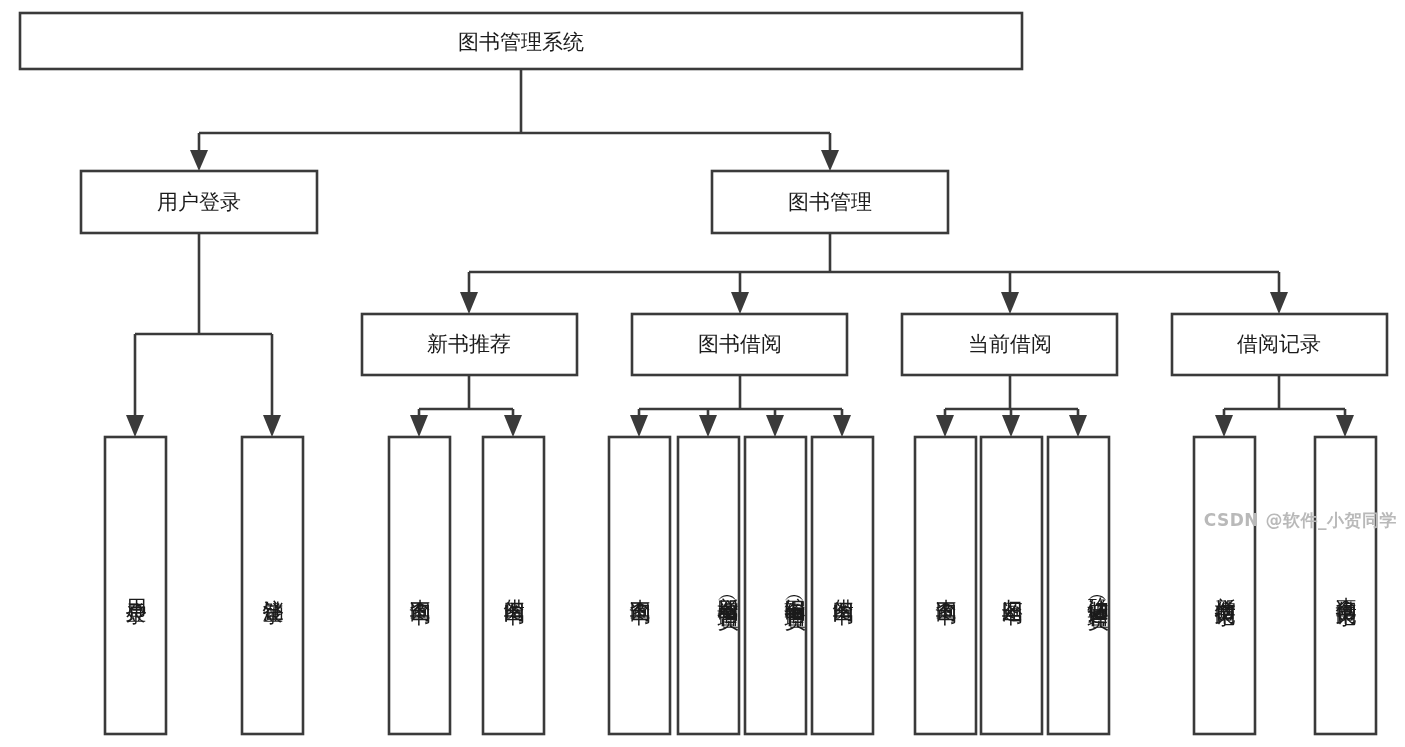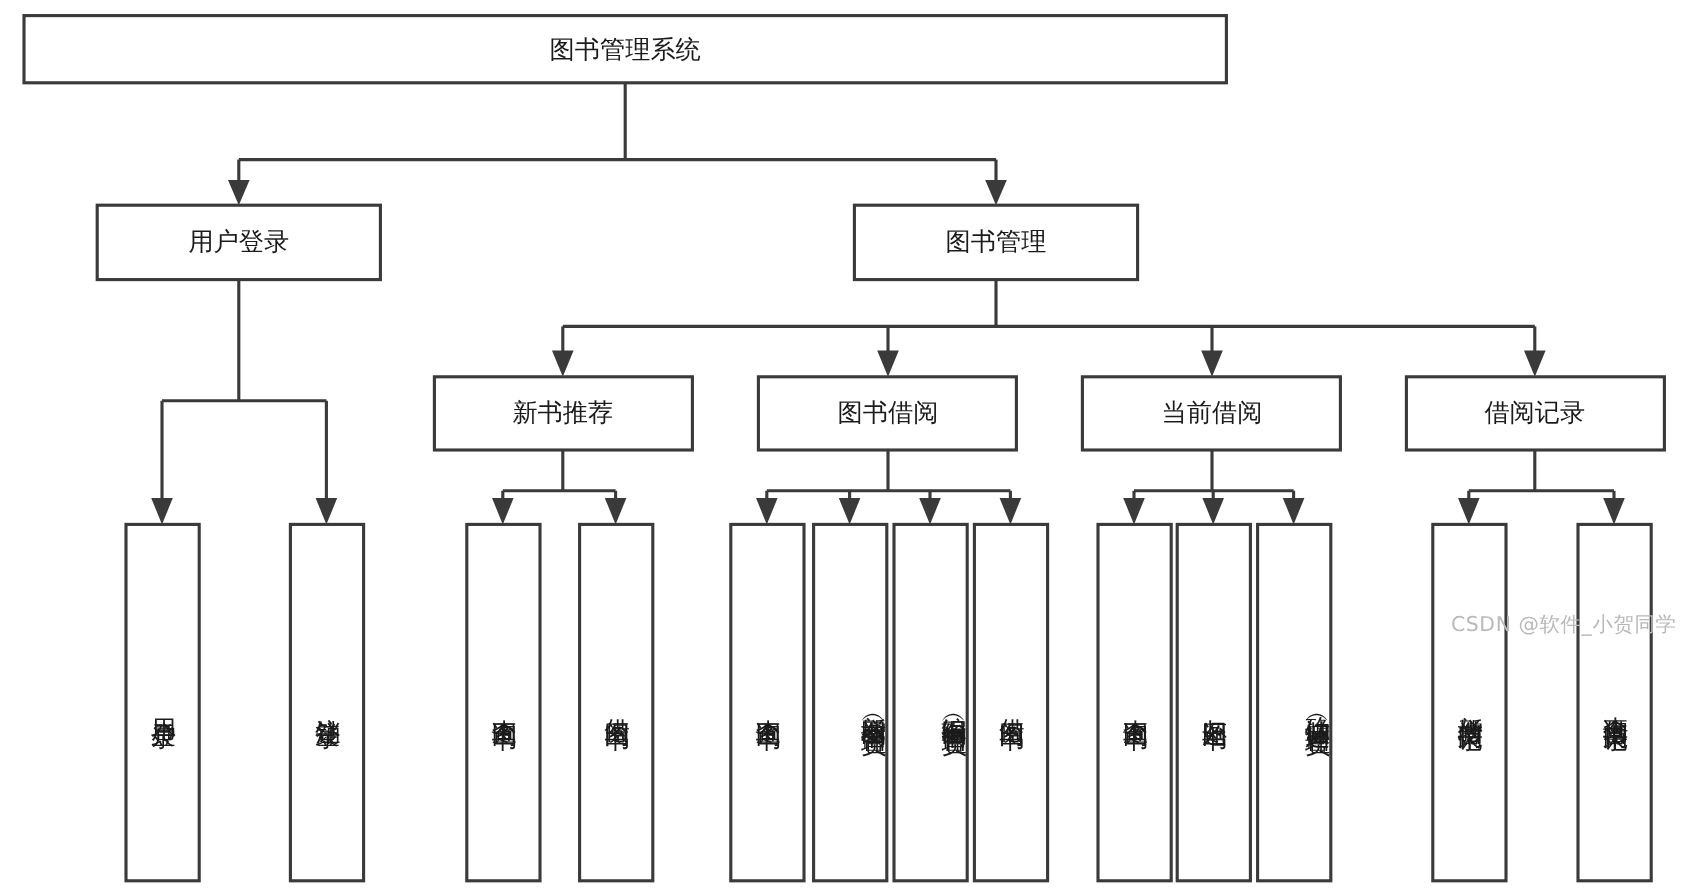--- a/index.html
+++ b/index.html
@@ -63,20 +63,21 @@
   }
   #watermark {
     position: absolute;
     right: 8px;
     bottom: 4px;
     font-family: "DejaVu Sans", "Liberation Sans", sans-serif;
     font-size: 17px;
     color: #b9b9b9;
     letter-spacing: 0.5px;
     white-space: nowrap;
+    font-weight: bold;
   }
 </style>
 </head>
 <body>
 
 <div id="diagram-root">
 
   <svg id="tree-svg" viewBox="0 0 1405 747">
 
     <g>

